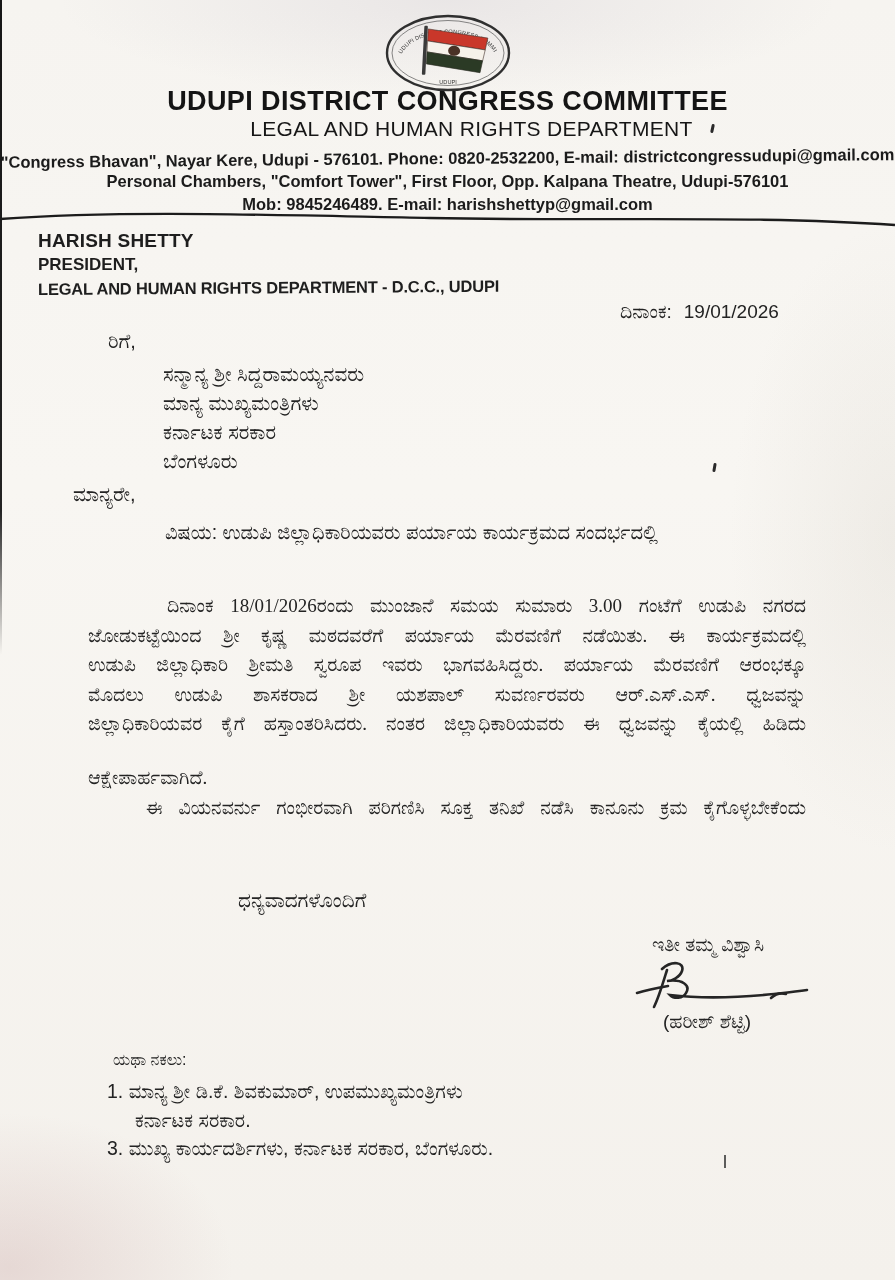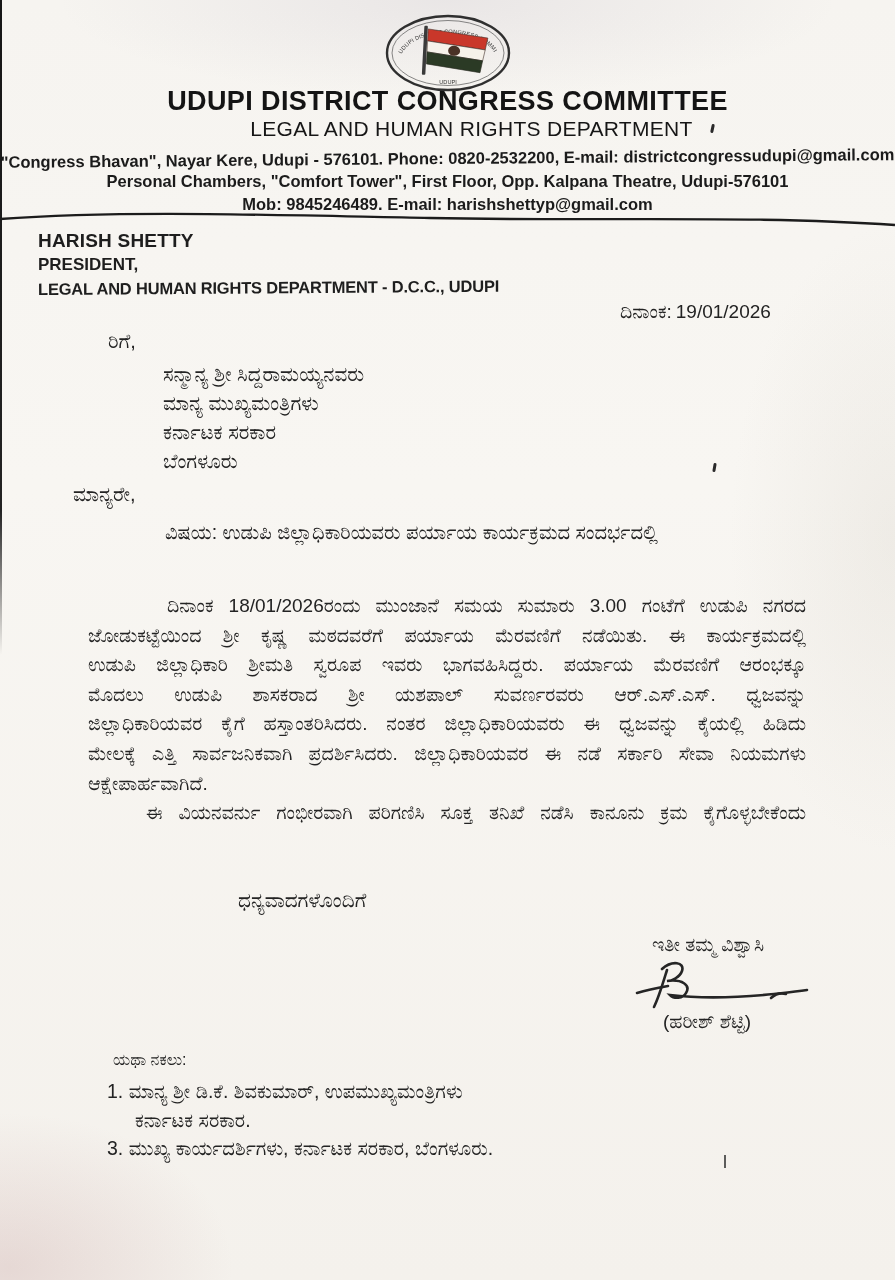--- a/index.html
+++ b/index.html
@@ -29,33 +29,33 @@
   .addr1{top:149px;font-size:16.5px;transform:rotate(-.5deg);}
   .addr2{top:172px;font-size:16.5px;}
   .addr3{top:195px;font-size:16.5px;}
   .divider{position:absolute;top:206px;left:0;width:895px;height:26px;}
   
   .sender{position:absolute;left:38px;top:229px;line-height:24px;}
   .sender-name{font-size:19px;font-weight:700;letter-spacing:.2px;}
   .sender-title{font-size:17px;font-weight:600;}
   .sender-dept{font-size:16.5px;font-weight:600;letter-spacing:-.2px;transform:rotate(-.4deg);transform-origin:left;}
   .date-line{position:absolute;left:620px;top:301px;font-size:19px;color:#222;}
-  .date-line .v{margin-left:4px;}
+  .date-line .v{margin-left:12px;}
   
   .kn{color:#232323;}
   .to-prefix{position:absolute;left:108px;top:330px;font-size:20px;}
   .recipient{position:absolute;left:163px;top:360px;font-size:20px;line-height:29px;}
   .salutation{position:absolute;left:73px;top:483px;font-size:20px;}
   .subject1{position:absolute;left:165px;top:521px;font-size:19.5px;}
   .subject2{position:absolute;left:213px;top:550px;font-size:19.5px;}
   .body-block{position:absolute;left:88px;top:591px;width:718px;font-size:19px;}
-  .body-line{line-height:29.6px;text-align:justify;text-align-last:justify;word-spacing:4px;}
+  .body-line{line-height:29.6px;text-align:justify;text-align-last:justify;word-spacing:4px;font-family:Liberation Serif, serif;}
   .body-line.first-p1{text-indent:79px;}
   .body-line.first-p2{text-indent:58px;}
-  .body-line.last{text-align-last:left;}
+  .body-line.last{text-align-last:left;margin-top:24px;}
   .thanks{position:absolute;left:238px;top:889px;font-size:20px;}
   .regards{position:absolute;left:652px;top:934px;font-size:19px;}
   .signature{position:absolute;left:633px;top:957px;width:196px;height:56px;}
   .signatory{position:absolute;left:663px;top:1011px;font-size:19px;}
   .cc-heading{position:absolute;left:113px;top:1051px;font-size:16px;}
   .cc-1a{position:absolute;left:107px;top:1080px;font-size:19.5px;}
   .cc-1b{position:absolute;left:135px;top:1109px;font-size:19.5px;}
   .cc-2{position:absolute;left:107px;top:1137px;font-size:19.5px;}
   
   .stray{position:absolute;background:#2a2a2a;}
@@ -117,21 +117,20 @@
   <div class="salutation kn">ಮಾನ್ಯರೇ,</div>
 
   <div class="subject1 kn">ವಿಷಯ: ಉಡುಪಿ ಜಿಲ್ಲಾಧಿಕಾರಿಯವರು ಪರ್ಯಾಯ ಕಾರ್ಯಕ್ರಮದ ಸಂದರ್ಭದಲ್ಲಿ</div>
 
   <div class="body-block kn">
     <div class="body-line first-p1">ದಿನಾಂಕ 18/01/2026ರಂದು ಮುಂಜಾನೆ ಸಮಯ ಸುಮಾರು 3.00 ಗಂಟೆಗೆ ಉಡುಪಿ ನಗರದ</div>
     <div class="body-line">ಜೋಡುಕಟ್ಟೆಯಿಂದ ಶ್ರೀ ಕೃಷ್ಣ ಮಠದವರೆಗೆ ಪರ್ಯಾಯ ಮೆರವಣಿಗೆ ನಡೆಯಿತು. ಈ ಕಾರ್ಯಕ್ರಮದಲ್ಲಿ</div>
     <div class="body-line">ಉಡುಪಿ ಜಿಲ್ಲಾಧಿಕಾರಿ ಶ್ರೀಮತಿ ಸ್ವರೂಪ ಇವರು ಭಾಗವಹಿಸಿದ್ದರು. ಪರ್ಯಾಯ ಮೆರವಣಿಗೆ ಆರಂಭಕ್ಕೂ</div>
     <div class="body-line">ಮೊದಲು ಉಡುಪಿ ಶಾಸಕರಾದ ಶ್ರೀ ಯಶಪಾಲ್ ಸುವರ್ಣರವರು ಆರ್.ಎಸ್.ಎಸ್. ಧ್ವಜವನ್ನು</div>
     <div class="body-line">ಜಿಲ್ಲಾಧಿಕಾರಿಯವರ ಕೈಗೆ ಹಸ್ತಾಂತರಿಸಿದರು. ನಂತರ ಜಿಲ್ಲಾಧಿಕಾರಿಯವರು ಈ ಧ್ವಜವನ್ನು ಕೈಯಲ್ಲಿ ಹಿಡಿದು</div>
-    <div class="body-line">ಮೇಲಕ್ಕೆ ಎತ್ತಿ ಸಾರ್ವಜನಿಕವಾಗಿ ಪ್ರದರ್ಶಿಸಿದರು. ಜಿಲ್ಲಾಧಿಕಾರಿಯವರ ಈ ನಡೆ ಸರ್ಕಾರಿ ಸೇವಾ ನಿಯಮಗಳು</div>
     <div class="body-line last">ಆಕ್ಷೇಪಾರ್ಹವಾಗಿದೆ.</div>
     <div class="body-line first-p2">ಈ ವಿಯನವರ್ನು ಗಂಭೀರವಾಗಿ ಪರಿಗಣಿಸಿ ಸೂಕ್ತ ತನಿಖೆ ನಡೆಸಿ ಕಾನೂನು ಕ್ರಮ ಕೈಗೊಳ್ಳಬೇಕೆಂದು</div>
   </div>
 
   <div class="thanks kn">ಧನ್ಯವಾದಗಳೊಂದಿಗೆ</div>
   <div class="regards kn">ಇತೀ ತಮ್ಮ ವಿಶ್ವಾಸಿ</div>
 
   <svg class="signature" viewBox="0 0 196 56" xmlns="http://www.w3.org/2000/svg">
     <g fill="none" stroke="#252525" stroke-width="2.6" stroke-linecap="round">
       <path d="M4 36 C14 33 24 31 35 29"></path>

